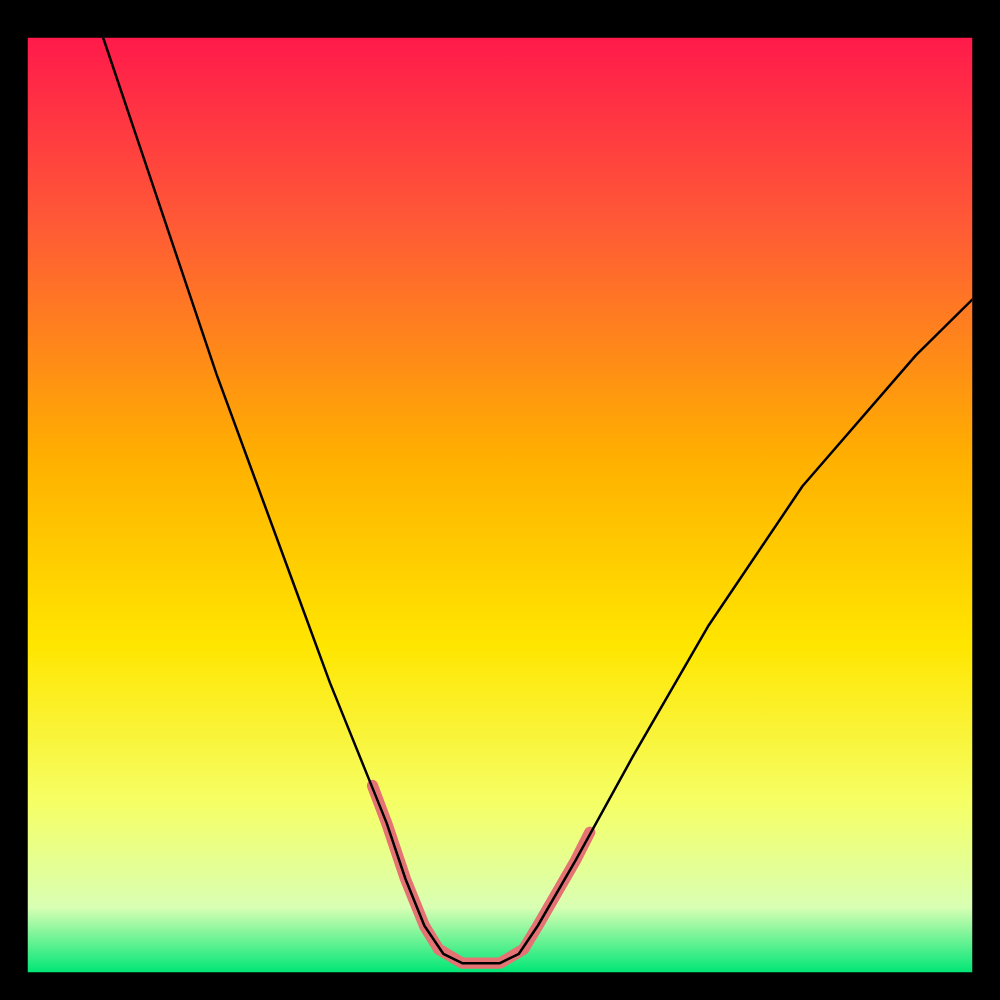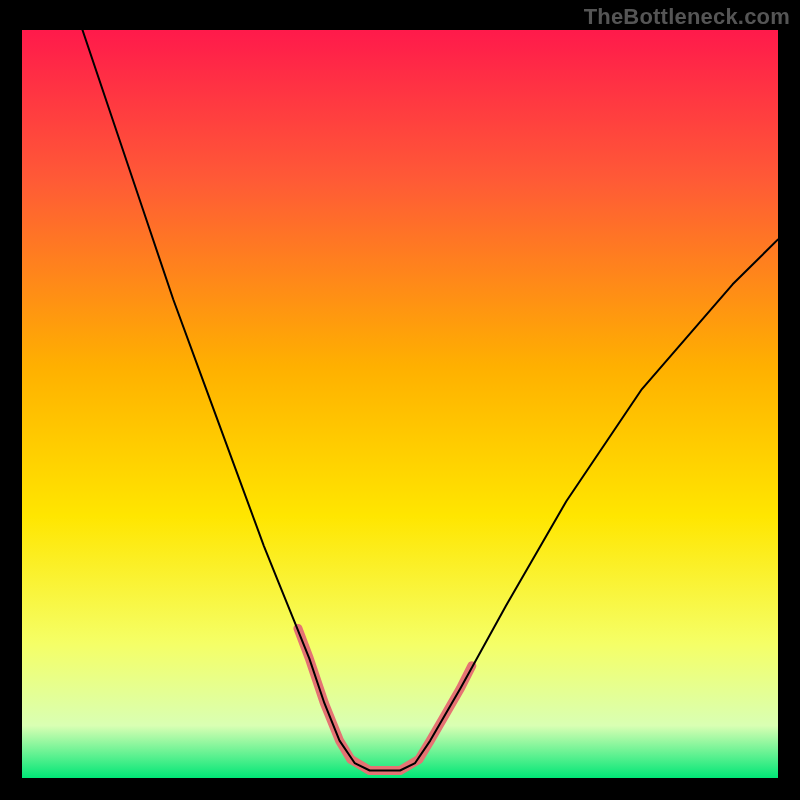--- a/index.html
+++ b/index.html
@@ -37,21 +37,20 @@
     height: 748px;
   }
   .plot-area svg {
     display: block;
   }
 </style>
 </head>
 <body>
 
 <div class="frame">
-  <div class="watermark">TheBottleneck.com</div>
 
   <div class="plot-area">
     <svg id="plot-svg" width="756" height="748" viewBox="0 0 756 748">
       <defs>
         <linearGradient id="bg-grad" x1="0" y1="0" x2="0" y2="1">
             <stop offset="0.0%" stop-color="#ff1a4b"></stop>
             <stop offset="20.0%" stop-color="#ff5a36"></stop>
             <stop offset="45.0%" stop-color="#ffb000"></stop>
             <stop offset="65.0%" stop-color="#ffe600"></stop>
             <stop offset="82.0%" stop-color="#f5ff66"></stop>

